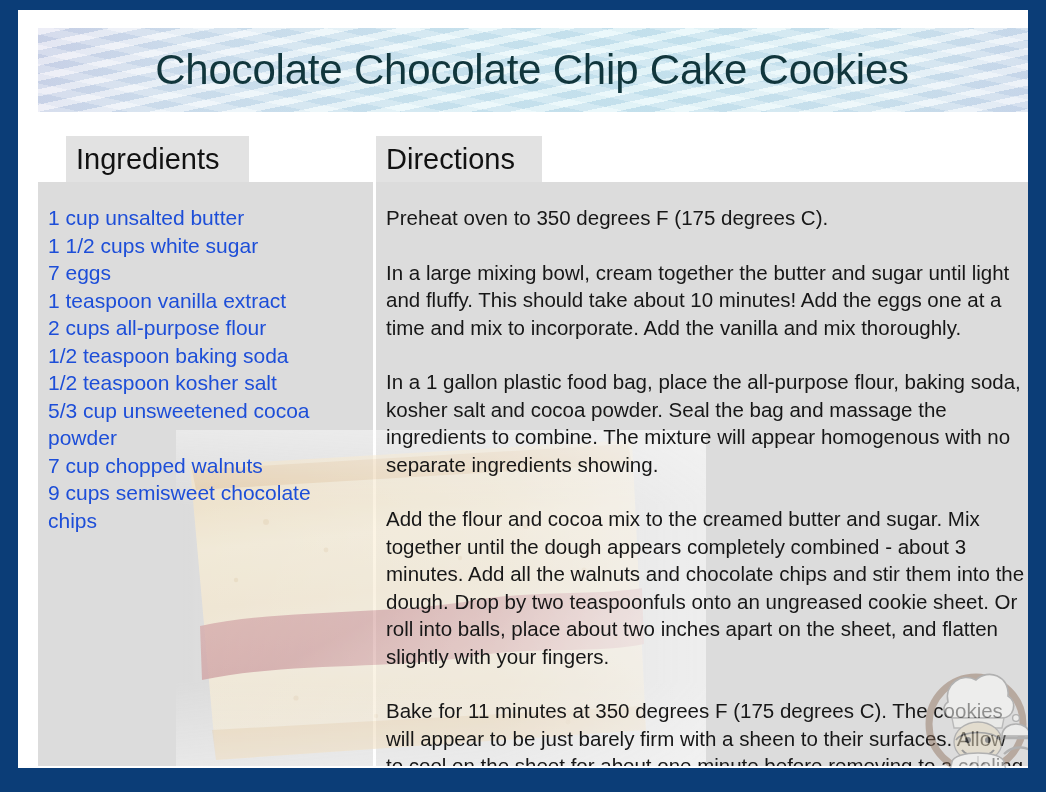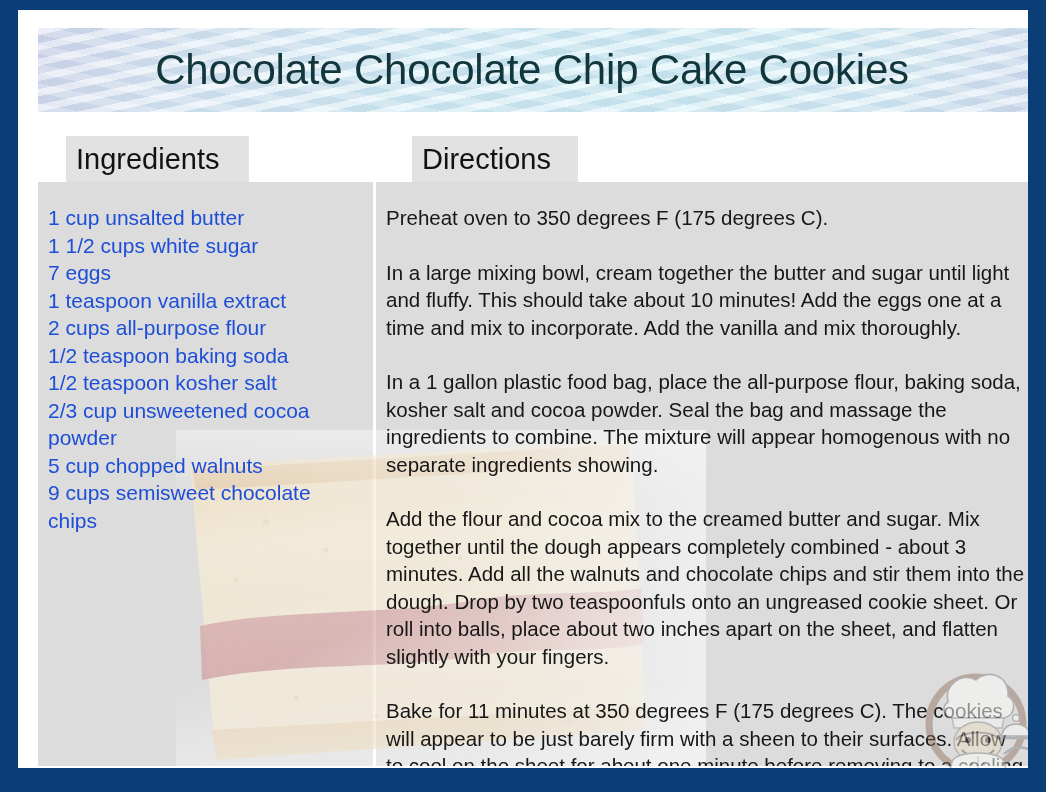--- a/index.html
+++ b/index.html
@@ -88,21 +88,21 @@
     background: #e2e2e2;
     color: #121212;
     font-size: 29px;
     line-height: 30px;
     height: 46px;
     padding: 8px 0 0 10px;
     box-sizing: border-box;
     white-space: nowrap;
   }
   #ingredients-head { left: 20px; top: 126px; width: 183px; margin-left: 28px; }
-  #directions-head  { left: 358px; top: 126px; width: 166px; margin-left: 36px; }
+  #directions-head  { left: 358px; top: 126px; width: 166px; }
 
   
   .col-body {
     position: absolute;
     background: #dcdcdc;
     box-sizing: border-box;
     padding: 22px 12px 12px 10px;
     overflow: hidden;
   }
   #ingredients-body {
@@ -183,22 +183,22 @@
 
     <div class="col-body" id="ingredients-body">
       <div class="ing-list" id="ing-list">
           <div class="ing-item">1 cup unsalted butter</div>
           <div class="ing-item">1 1/2 cups white sugar</div>
           <div class="ing-item">7 eggs</div>
           <div class="ing-item">1 teaspoon vanilla extract</div>
           <div class="ing-item">2 cups all-purpose flour</div>
           <div class="ing-item">1/2 teaspoon baking soda</div>
           <div class="ing-item">1/2 teaspoon kosher salt</div>
-          <div class="ing-item">2/3 cup unsweetened cocoa powder</div>
-          <div class="ing-item">5 cup chopped walnuts</div>
+          <div class="ing-item">5/3 cup unsweetened cocoa powder</div>
+          <div class="ing-item">7 cup chopped walnuts</div>
           <div class="ing-item">9 cups semisweet chocolate chips</div>
         </div>
     </div>
 
     <div class="col-body" id="directions-body">
       <div class="dir-list" id="dir-list">
           <p class="dir-para">Preheat oven to 350 degrees F (175 degrees C).</p>
           <p class="dir-para">In a large mixing bowl, cream together the butter and sugar until light and fluffy. This should take about 10 minutes! Add the eggs one at a time and mix to incorporate. Add the vanilla and mix thoroughly.</p>
           <p class="dir-para">In a 1 gallon plastic food bag, place the all-purpose flour, baking soda, kosher salt and cocoa powder.  Seal the bag and massage the ingredients to combine.  The mixture will appear homogenous with no separate ingredients showing.</p>
           <p class="dir-para">Add the flour and cocoa mix to the creamed butter and sugar. Mix together until the dough appears completely combined - about 3 minutes. Add all the walnuts and chocolate chips and stir them into the dough. Drop by two teaspoonfuls onto an ungreased cookie sheet. Or roll into balls, place about two inches apart on the sheet, and flatten slightly with your fingers.</p>

